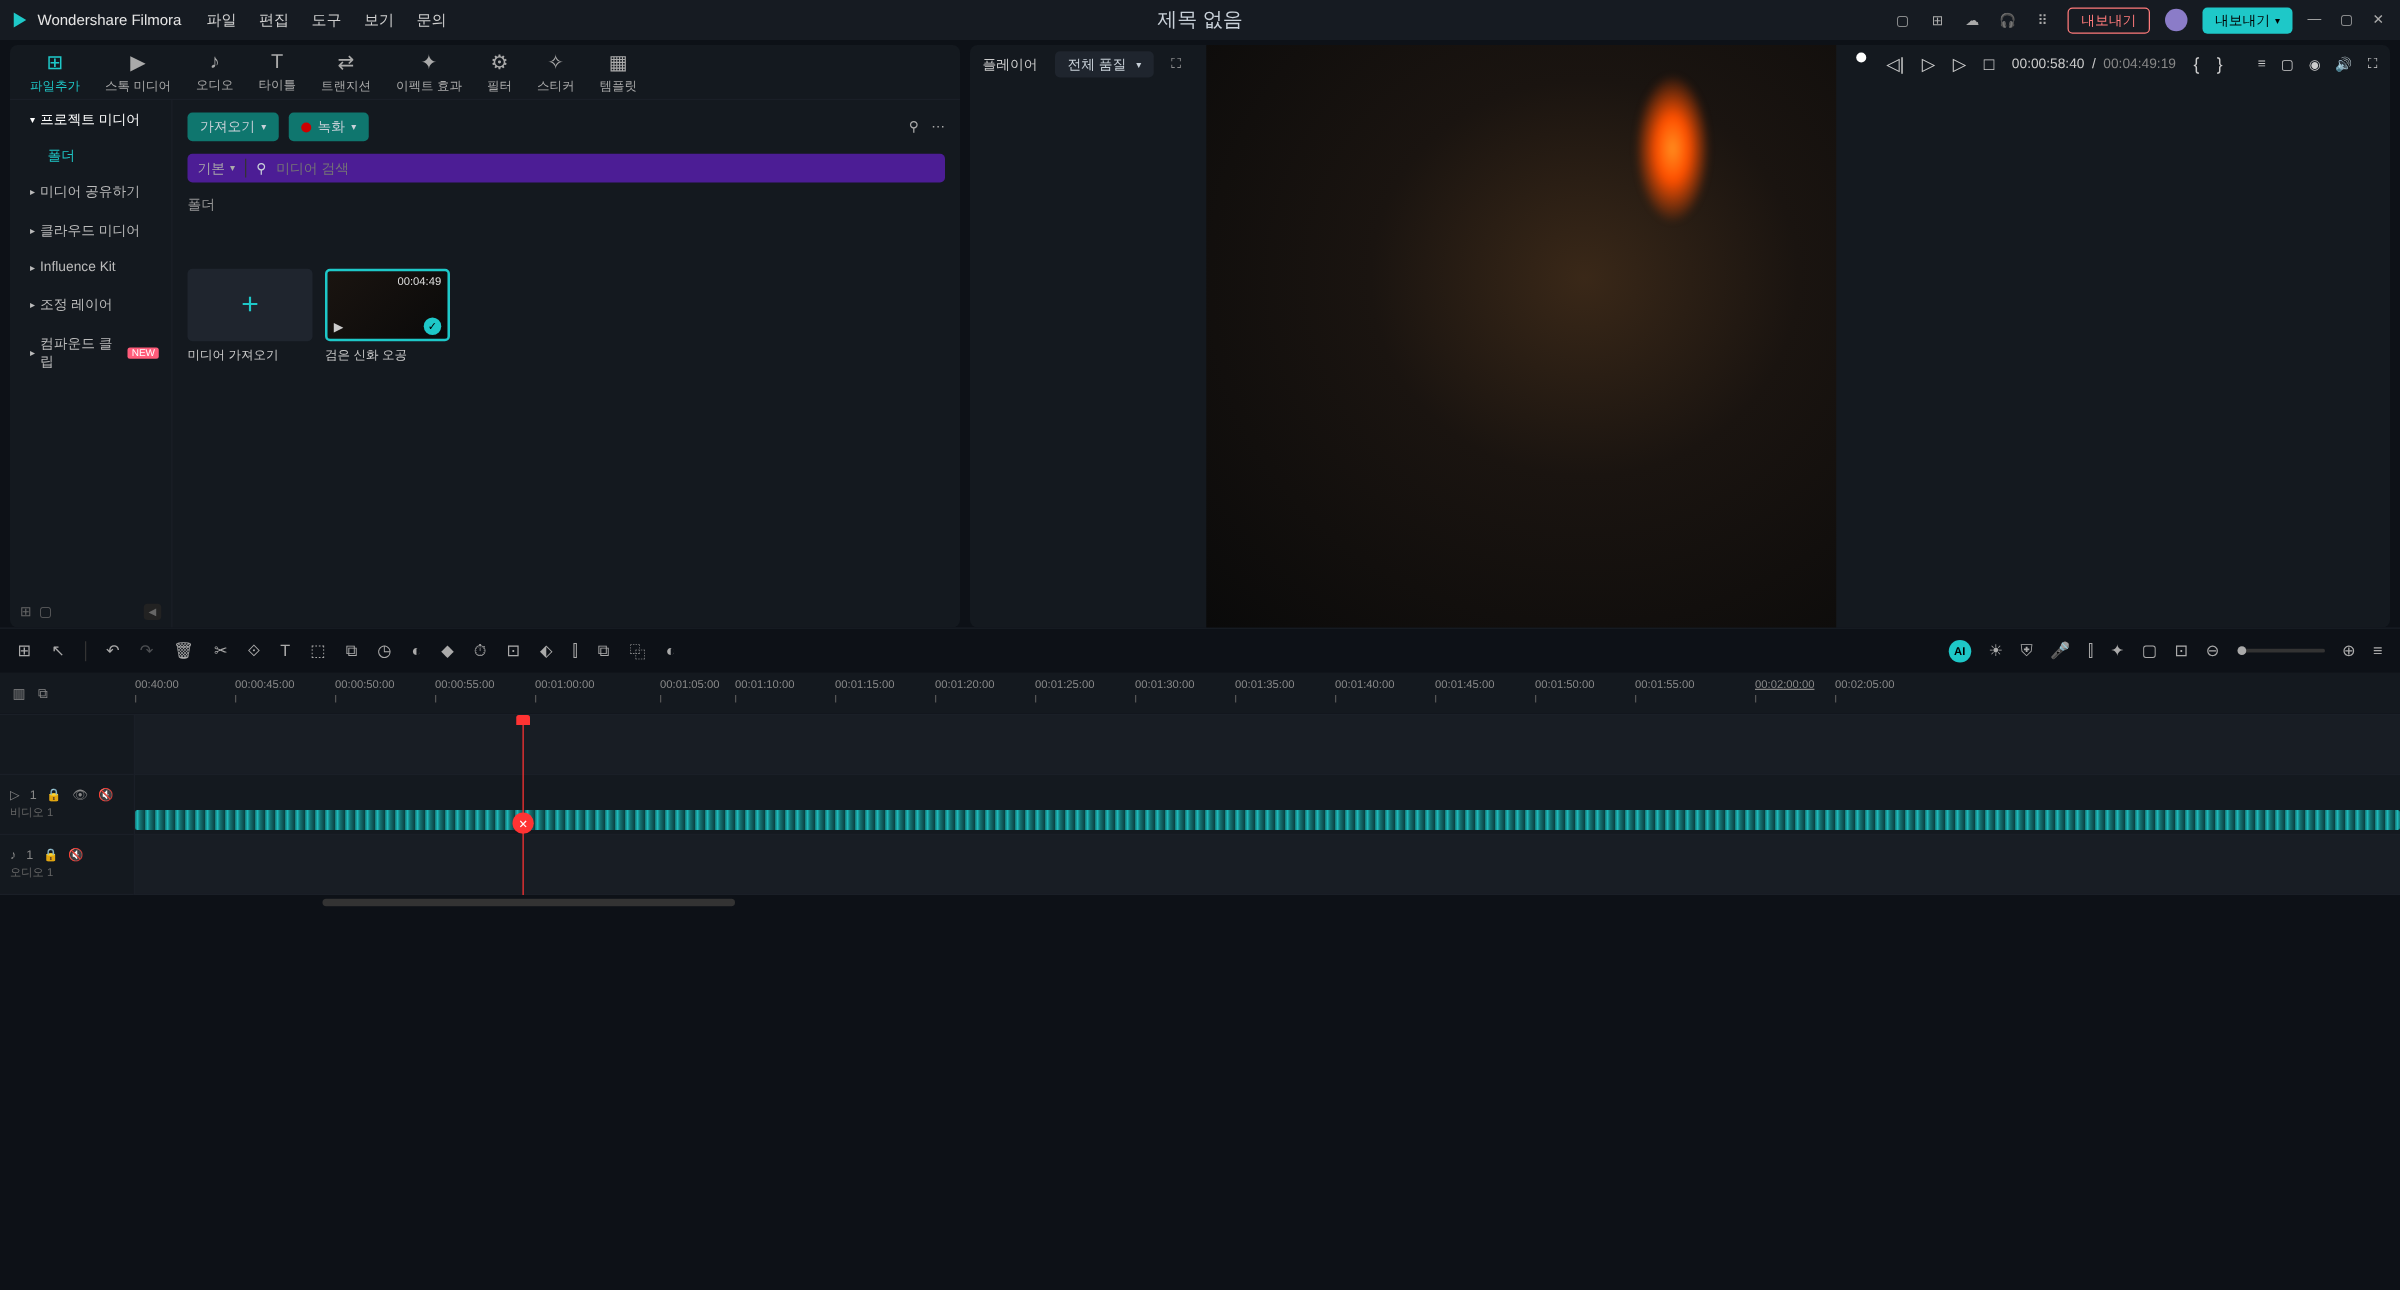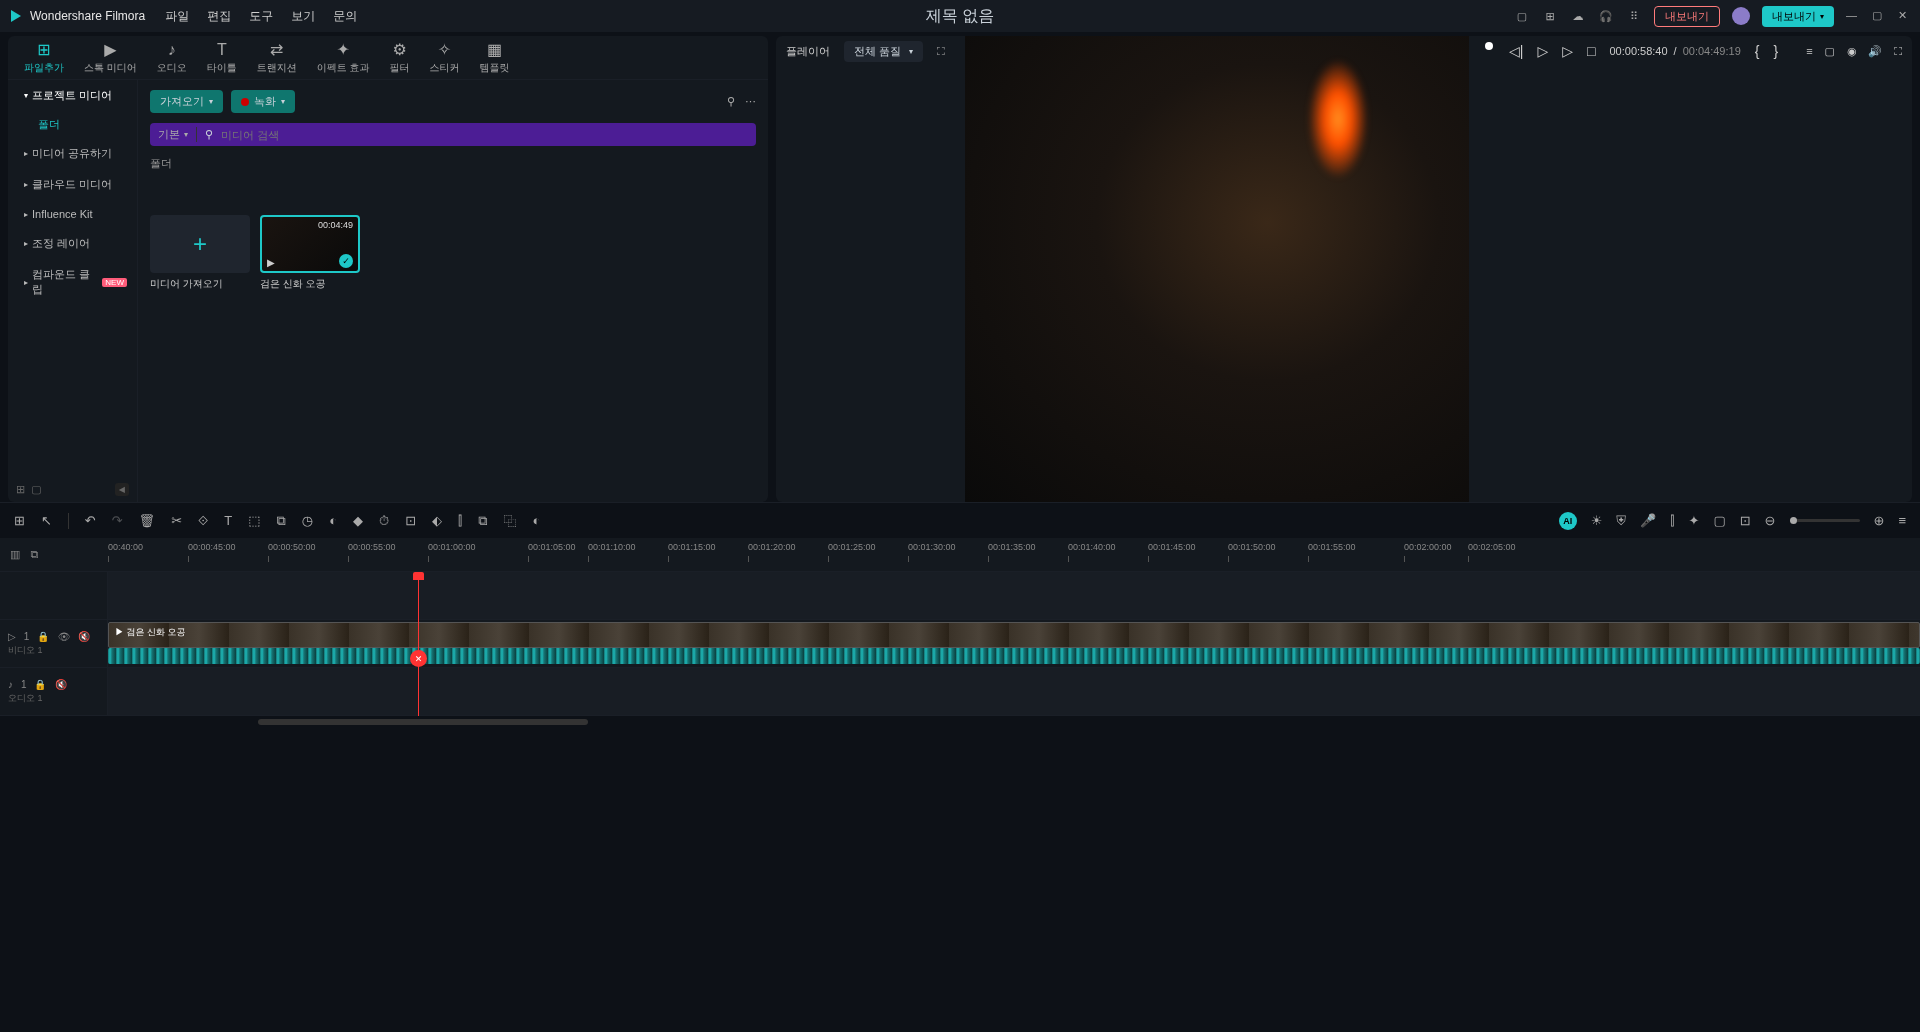--- a/index.html
+++ b/index.html
@@ -368,21 +368,21 @@
         <span class="tl-tick" style="left: 480px;">00:01:10:00</span>
         <span class="tl-tick" style="left: 560px;">00:01:15:00</span>
         <span class="tl-tick" style="left: 640px;">00:01:20:00</span>
         <span class="tl-tick" style="left: 720px;">00:01:25:00</span>
         <span class="tl-tick" style="left: 800px;">00:01:30:00</span>
         <span class="tl-tick" style="left: 880px;">00:01:35:00</span>
         <span class="tl-tick" style="left: 960px;">00:01:40:00</span>
         <span class="tl-tick" style="left: 1040px;">00:01:45:00</span>
         <span class="tl-tick" style="left: 1120px;">00:01:50:00</span>
         <span class="tl-tick" style="left: 1200px;">00:01:55:00</span>
-        <span class="tl-tick" style="left: 1296px;">00:02:00:00</span>
+        <span class="tl-tick" style="left: 1296px; text-decoration: underline;">00:02:00:00</span>
         <span class="tl-tick" style="left: 1360px;">00:02:05:00</span>
       </div>
   </div>
   <div class="tl-rows">
     <div class="tl-rows-left">
       <div class="track-head" style="height:48px"></div>
       <div class="track-head">
         <div class="row1">
             <span>▷</span>
             <span>1</span>
@@ -401,23 +401,20 @@
           </div>
         <div class="row2">오디오 1</div>
       </div>
     </div>
     <div class="tl-rows-right">
       <div class="playhead">
           <div class="marker">✕</div>
         </div>
       <div class="tl-spacer"></div>
       <div class="tl-video-track">
-        <div class="clip clip-video">
-            <span class="cname">▶ <span>검은 신화 오공</span></span>
-          </div>
         <div class="clip clip-audio"></div>
       </div>
       <div class="tl-audio-track"></div>
     </div>
   </div>
   <div class="tl-scroll">
       <div class="tl-scroll-thumb"></div>
     </div>
 </div>
 

